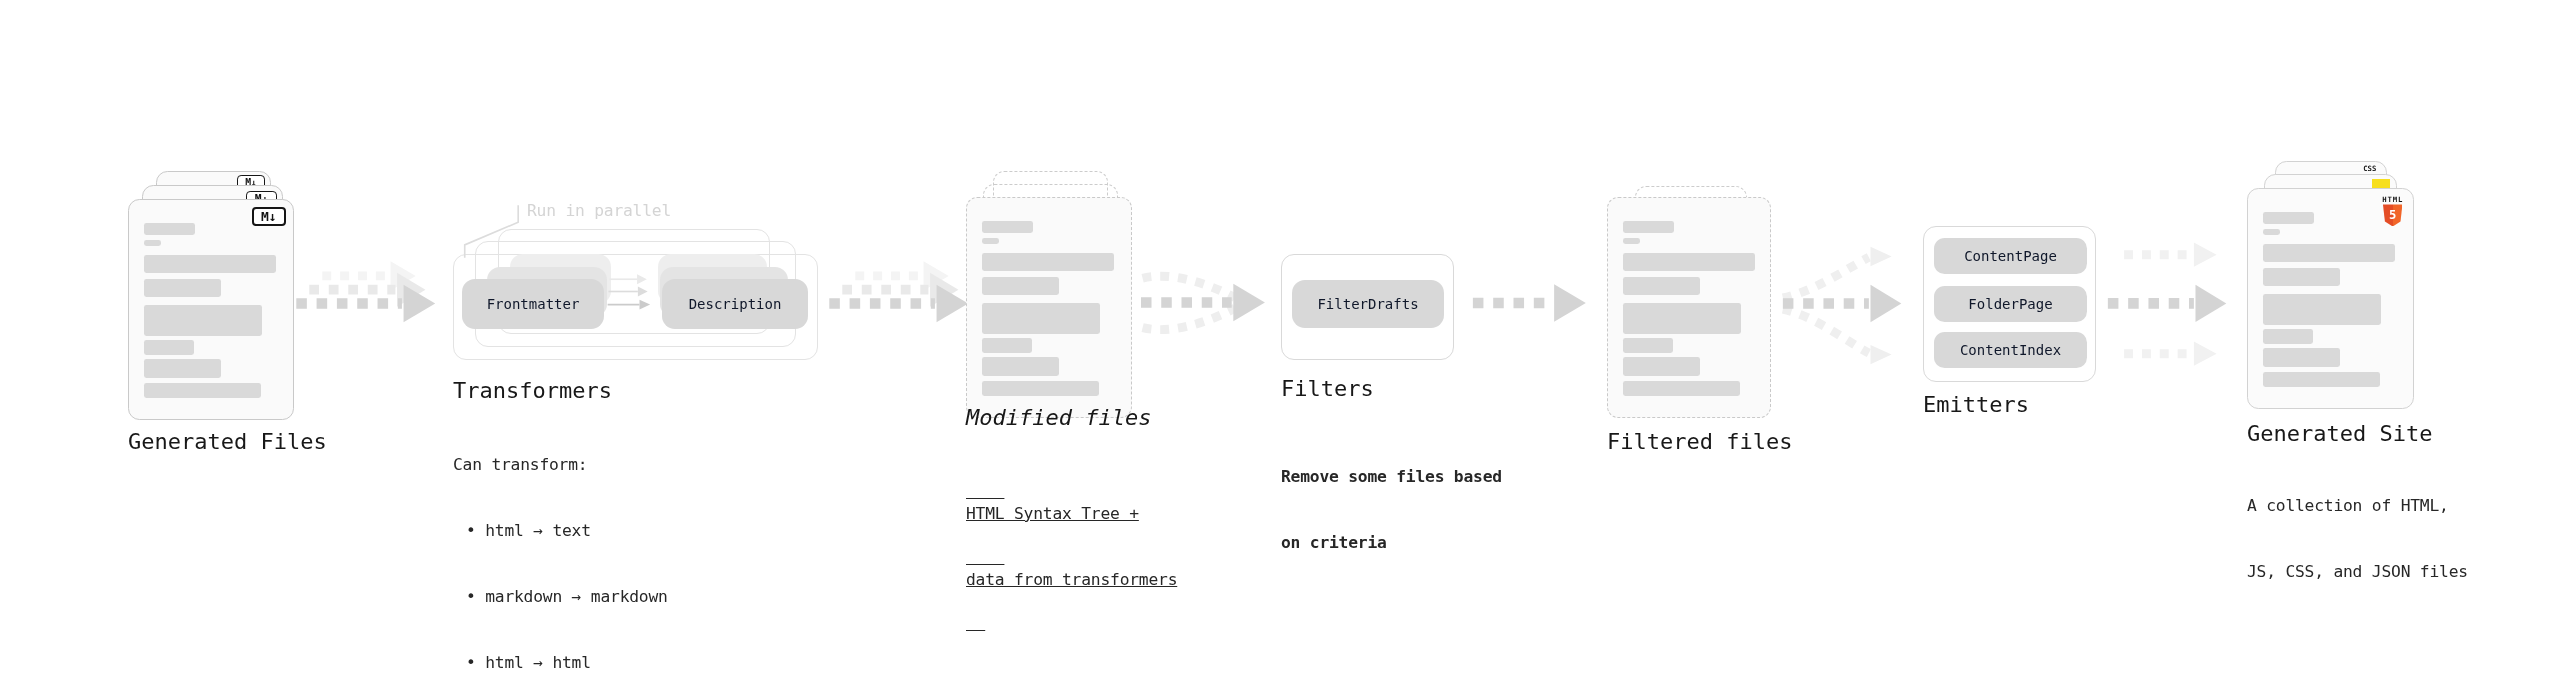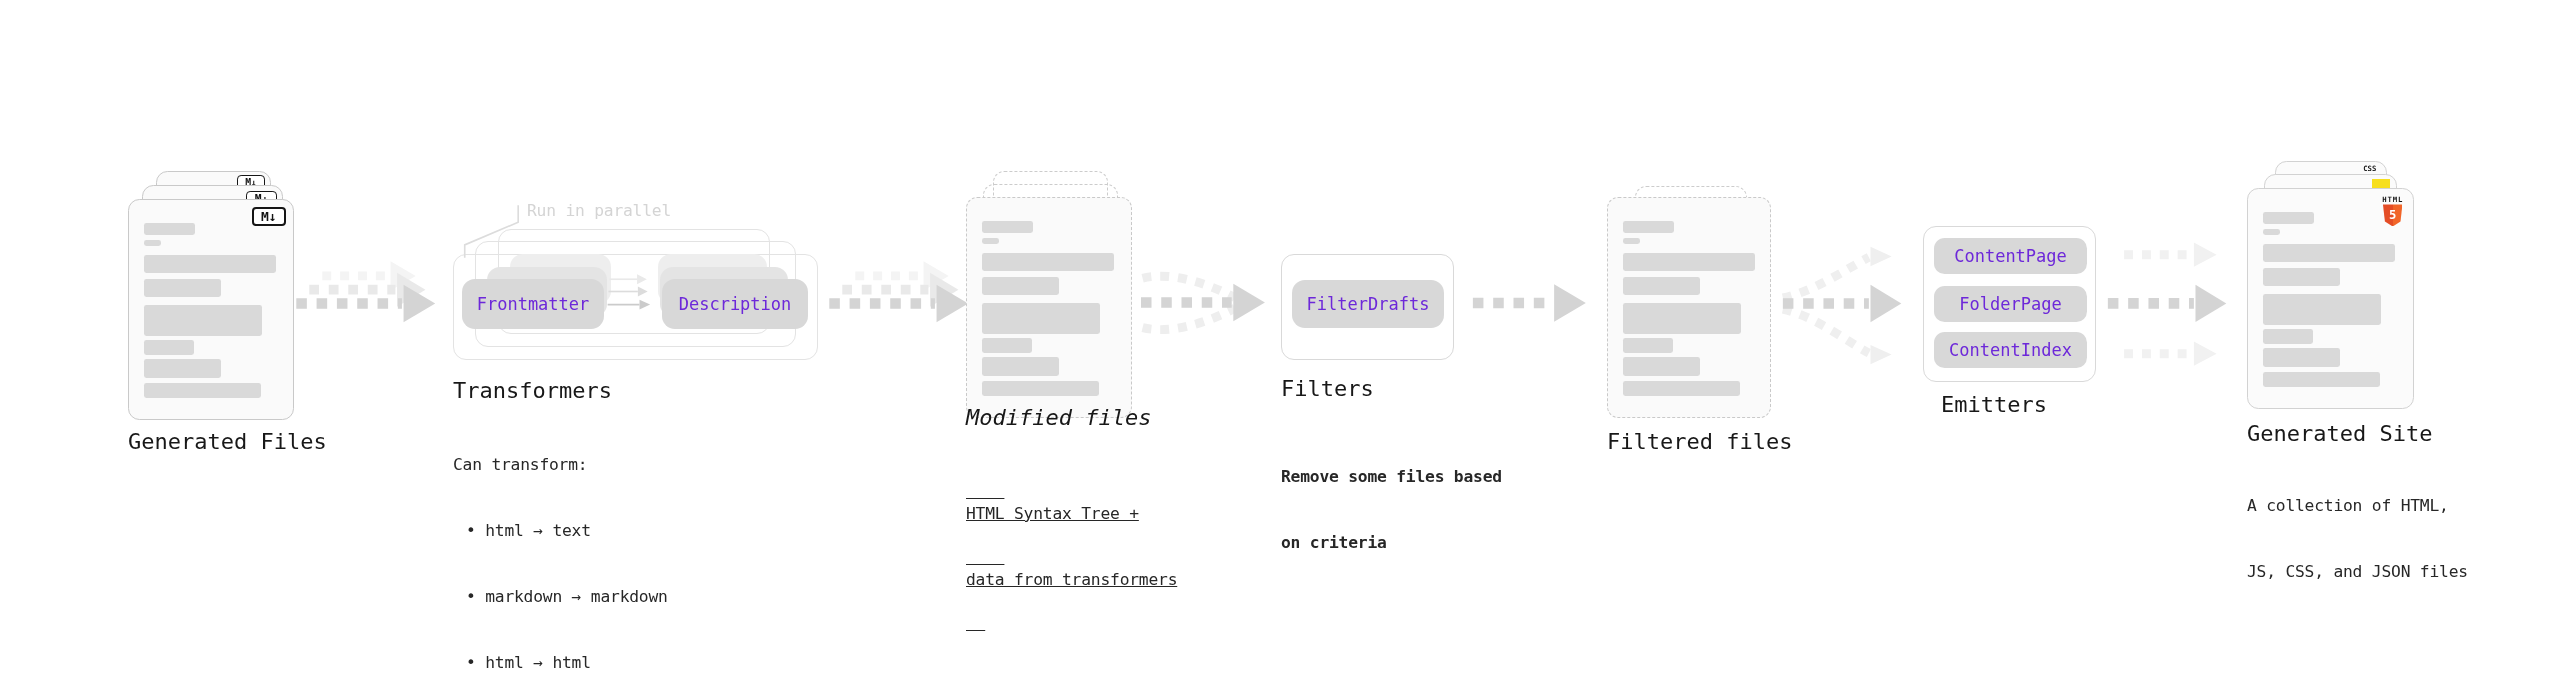--- a/index.html
+++ b/index.html
@@ -14,21 +14,21 @@
   .bar{background:#d9d9d9;border-radius:2.4px;}
   
   .md-badge{position:absolute;display:flex;align-items:center;justify-content:center;
     background:#ffffff;border:2.4px solid #151515;border-radius:4.1px;color:#151515;
     font-weight:bold;box-sizing:border-box;}
   
   .obox{position:absolute;border:1.6px solid #e3e3e3;border-radius:13px;background:transparent;box-sizing:border-box;}
   .wbox{position:absolute;border:1.6px solid #d9d9d9;border-radius:13px;background:#ffffff;box-sizing:border-box;}
   
   .pill{position:absolute;background:#d8d8d8;border-radius:13px;display:flex;align-items:center;justify-content:center;
-    font-size:17px;color:#6d28d9;box-sizing:border-box;}
+    font-size:14px;color:#0f172a;box-sizing:border-box;}
   .pill.l2{background:#e4e4e4;}
   .pill.l3{background:#eeeeee;}
   
   .node-label{position:absolute;font-size:22px;font-weight:500;color:#181818;line-height:28px;white-space:pre;}
   .node-sub{position:absolute;font-size:16.3px;color:#272727;line-height:22px;letter-spacing:-0.2px;white-space:pre;}
   .annotation{position:absolute;font-size:16.3px;color:#d4d4d4;letter-spacing:-0.2px;white-space:pre;}
   .bullet{padding-left:13px;}
   
   .html5-badge{position:absolute;width:24.4px;text-align:center;margin-left:16px;}
   .html5-badge .word{font-size:7.3px;font-weight:bold;color:#151515;letter-spacing:0.8px;line-height:8.1px;}
@@ -181,21 +181,21 @@
     <path d="M 6,90 C 45,98 85,130 112,144" fill="none" stroke="#efefef" stroke-width="11" stroke-dasharray="11 11"></path>
     <polygon points="114,134 114,158 140,146" fill="#efefef"></polygon>
     <line x1="6" y1="83" x2="112" y2="83" stroke="#d4d4d4" stroke-width="13" stroke-dasharray="13 12"></line>
     <polygon points="114,60 114,106 152,83" fill="#d4d4d4"></polygon>
   </svg>
 
   <div class="wbox" style="left:1923px;top:226px;width:173px;height:156px;"></div>
   <div class="pill" style="left:1934px;top:238px;width:153px;height:36px;border-radius:10.6px;">ContentPage</div>
   <div class="pill" style="left:1934px;top:286px;width:153px;height:36px;border-radius:10.6px;">FolderPage</div>
   <div class="pill" style="left:1934px;top:332px;width:153px;height:36px;border-radius:10.6px;">ContentIndex</div>
-  <div class="node-label" style="left:1923px;top:391px;margin-left:18px;">Emitters</div>
+  <div class="node-label" style="left:1923px;top:391px;">Emitters</div>
 
   <svg style="left:2103px;top:240px;" width="142" height="130" viewBox="0 0 175 160">
     <line x1="26" y1="18" x2="110" y2="18" stroke="#f1f1f1" stroke-width="11" stroke-dasharray="11 11"></line>
     <polygon points="112,3 112,33 140,18" fill="#f1f1f1"></polygon>
     <line x1="6" y1="78" x2="112" y2="78" stroke="#d4d4d4" stroke-width="13" stroke-dasharray="13 12"></line>
     <polygon points="114,55 114,101 152,78" fill="#d4d4d4"></polygon>
     <line x1="26" y1="140" x2="110" y2="140" stroke="#f1f1f1" stroke-width="11" stroke-dasharray="11 11"></line>
     <polygon points="112,125 112,155 140,140" fill="#f1f1f1"></polygon>
   </svg>
 

